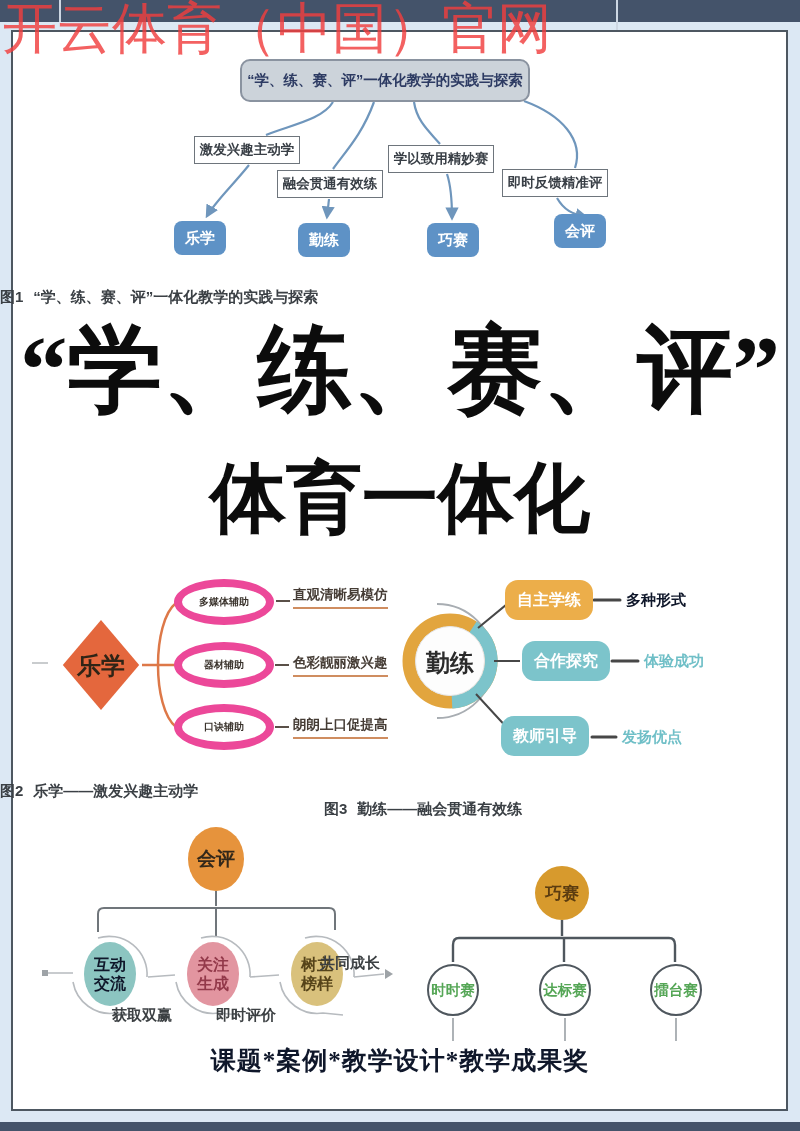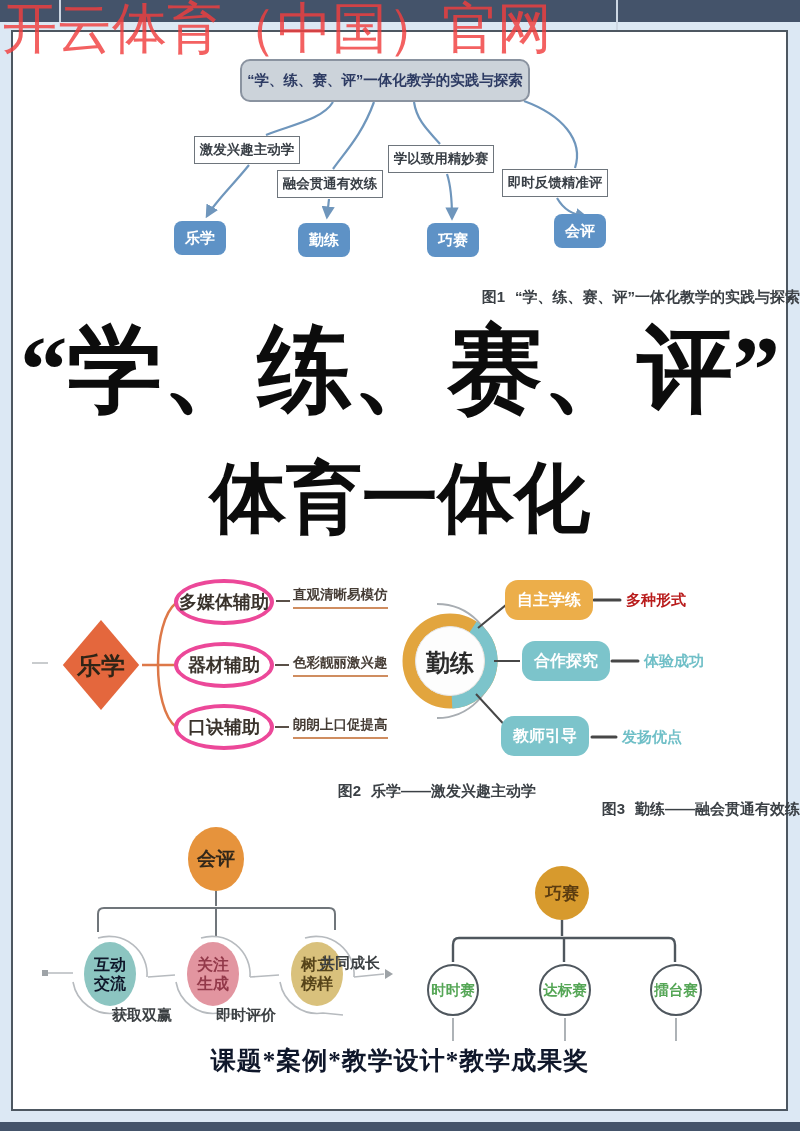--- a/index.html
+++ b/index.html
@@ -16,35 +16,35 @@
   .topbox{position:absolute;left:240px;top:59px;width:290px;height:43px;background:#ccd3da;
           border:2px solid #8a93a0;border-radius:10px;box-sizing:border-box;
           display:flex;align-items:center;justify-content:center;
           font-size:14.5px;font-weight:bold;color:#2d3b63;white-space:nowrap;}
   .lbl{position:absolute;width:106px;height:28px;background:#fff;border:1.5px solid #6e757c;
        box-sizing:border-box;display:flex;align-items:center;justify-content:center;
        font-size:13.5px;font-weight:bold;color:#393f46;white-space:nowrap;}
   .node{position:absolute;width:52px;height:34px;background:#5e92c6;border-radius:8px;
         display:flex;align-items:center;justify-content:center;
         font-size:15px;font-weight:bold;color:#fff;}
-  .cap{position:absolute;font-size:15px;font-weight:bold;color:#3b4045;text-align:right;white-space:nowrap;}
+  .cap{position:absolute;font-size:15px;font-weight:bold;color:#3b4045;text-align:left;white-space:nowrap;}
   .cap .no{margin-right:10px;}
   .big1{position:absolute;left:0;top:316px;width:800px;text-align:center;
         font-family:"Liberation Serif","DejaVu Serif",serif;font-weight:900;
         font-size:95px;line-height:1.15;color:#0c0c0c;white-space:nowrap;}
   .big2{position:absolute;left:0;top:448px;width:800px;text-align:center;
         font-family:"Liberation Serif","DejaVu Serif",serif;font-weight:900;
         font-size:76px;color:#0c0c0c;}
   .diamond{position:absolute;left:74px;top:638px;width:54px;height:54px;background:#e4673d;
            transform:scale(1,1.18) rotate(45deg);}
   .diamond-text{position:absolute;left:61px;top:650px;width:80px;text-align:center;
            font-size:24px;font-weight:bold;color:#2f2416;}
-  .ell{position:absolute;width:100px;height:46px;border:4px solid #ec4899;border-radius:50%;
+  .ell{position:absolute;width:100px;height:46px;border:8px solid #ec4899;border-radius:50%;
        background:#fff;box-sizing:border-box;display:flex;align-items:center;justify-content:center;
-       font-size:18px;font-weight:bold;color:#3a332c;white-space:nowrap;}
+       font-size:10px;font-weight:bold;color:#3a332c;white-space:nowrap;}
   .f2lab{position:absolute;font-size:13.5px;font-weight:bold;color:#453c35;white-space:nowrap;
          padding-bottom:3px;border-bottom:2px solid #cf8d60;}
   .f3box{position:absolute;width:88px;height:40px;border-radius:13px;display:flex;align-items:center;
          justify-content:center;font-size:16px;font-weight:bold;color:#fff;white-space:nowrap;}
   .f3lab{position:absolute;font-size:15px;font-weight:bold;white-space:nowrap;}
   .qn-text{position:absolute;left:410px;top:647px;width:80px;text-align:center;
            font-size:24px;font-weight:bold;color:#2b2b2b;}
   .circ{position:absolute;border-radius:50%;display:flex;flex-direction:column;align-items:center;
         justify-content:center;font-weight:bold;text-align:center;}
   .sublab{position:absolute;font-size:15px;font-weight:bold;color:#3c4043;white-space:nowrap;}
@@ -142,29 +142,29 @@
     <div class="big2">体育一体化</div>
 
     <div class="diamond"></div>
     <div class="diamond-text">乐学</div>
     <div class="ell" style="left:174px;top:579px;">多媒体辅助</div>
     <div class="ell" style="left:174px;top:704px;">口诀辅助</div>
     <div class="ell" style="left:174px;top:642px;">器材辅助</div>
     <div class="f2lab" style="left:293px;top:586px;font-family:Liberation Mono, monospace;">直观清晰易模仿</div>
     <div class="f2lab" style="left:293px;top:654px;">色彩靓丽激兴趣</div>
     <div class="f2lab" style="left:293px;top:716px;">朗朗上口促提高</div>
-    <div class="cap" style="left:0;top:782px;width:514px;padding-left:22px;">
+    <div class="cap" style="left:0;top:782px;width:514px;">
       <span class="no">图2</span><span>乐学——激发兴趣主动学</span>
     </div>
 
     <div class="qn-text">勤练</div>
     <div class="f3box" style="left:505px;top:580px;background:#ecae4a;">自主学练</div>
     <div class="f3box" style="left:522px;top:641px;background:#7cc4cb;">合作探究</div>
     <div class="f3box" style="left:501px;top:716px;background:#7cc4cb;">教师引导</div>
-    <div class="f3lab" style="left:626px;top:591px;color:#b91c1c;text-align:center;">多种形式</div>
+    <div class="f3lab" style="left:626px;top:591px;color:#0f172a;text-align:center;">多种形式</div>
     <div class="f3lab" style="left:644px;top:652px;color:#6fbfc7;">体验成功</div>
     <div class="f3lab" style="left:622px;top:728px;color:#6fbfc7;">发扬优点</div>
     <div class="cap" style="left:324px;top:800px;width:476px;">
       <span class="no">图3</span><span>勤练——融会贯通有效练</span>
     </div>
 
     <div class="circ" style="left:188px;top:827px;width:56px;height:64px;background:#e6933c;font-size:19px;color:#33281a;">会评</div>
     <div class="circ" style="left:84px;top:942px;width:52px;height:64px;background:#8cc5c1;font-size:16px;line-height:1.2;color:#0f172a;">
       <span>互动</span>
       <span>交流</span>

